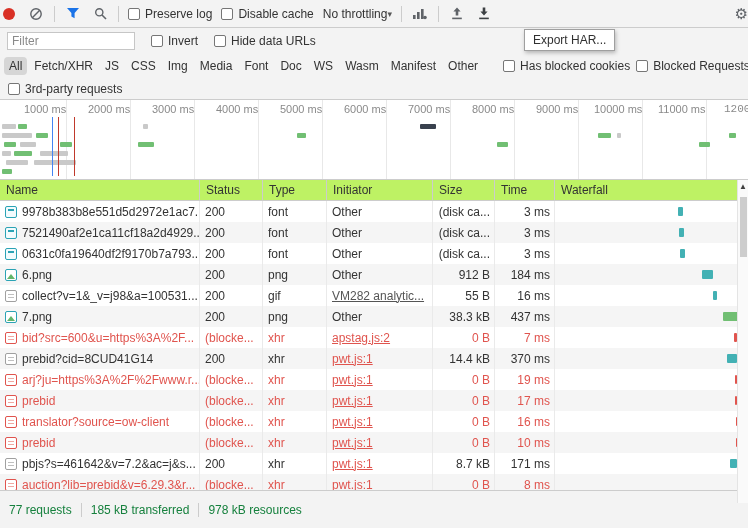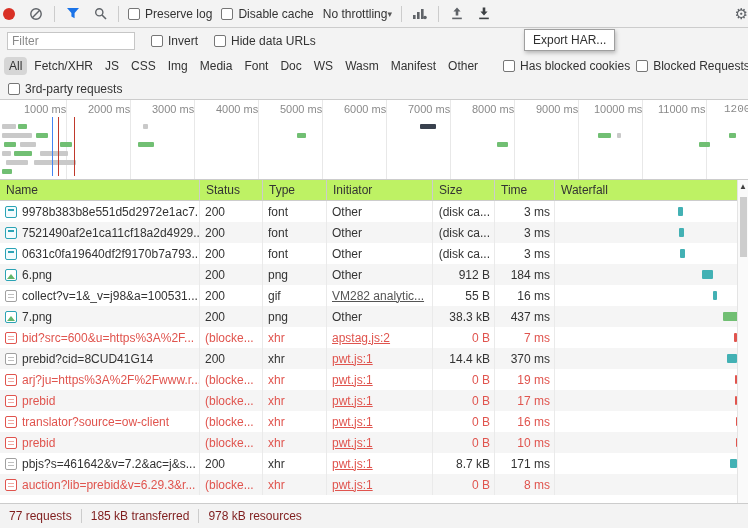--- a/index.html
+++ b/index.html
@@ -54,22 +54,22 @@
   .ic{width:12px;height:12px;border-radius:2px;flex:0 0 auto;position:relative}
   .ic-font{border:1px solid #2ba3b5;background:#f2fbfd}
   .ic-font::after{content:"";position:absolute;left:2px;right:2px;top:2px;height:2px;background:#2ba3b5}
   .ic-img{border:1px solid #2ba3b5;background:#fff;overflow:hidden}
   .ic-img::after{content:"";position:absolute;left:1px;bottom:1px;border-left:4px solid transparent;
                  border-right:4px solid transparent;border-bottom:5px solid #63b66a}
   .ic-doc{border:1px solid #a0a0a0;background:#fff}
   .ic-doc::after{content:"";position:absolute;left:2px;right:2px;top:3px;height:1px;background:#c0c0c0;box-shadow:0 3px 0 #c0c0c0}
   .ic-doc-err{border:1px solid #e0544e;background:#fff}
   .ic-doc-err::after{content:"";position:absolute;left:2px;right:2px;top:3px;height:1px;background:#f0a8a2;box-shadow:0 3px 0 #f0a8a2}
-  .footer{position:absolute;left:0;right:0;bottom:0;height:25px;background:#f3f3f3;border-top:1px solid #ccc;
-          display:flex;align-items:center;padding:0 9px;color:#7f1d1d}
+  .footer{position:absolute;left:0;right:0;bottom:0;height:38px;background:#f3f3f3;border-top:1px solid #ccc;
+          display:flex;align-items:center;padding:0 9px;color:#15803d}
   .f-sep{width:1px;height:14px;background:#ccc;margin:0 9px}
   .scrollbar{position:absolute;right:0;top:180px;width:11px;height:323px;background:#fafafa;
              border-left:1px solid #e4e4e4;z-index:10;display:flex;flex-direction:column;align-items:center}
   .sb-arrow{font-size:8px;color:#404040;line-height:14px;cursor:pointer}
   .sb-thumb{width:7px;height:60px;background:#cdcdcd;margin-top:3px}
 </style>
 </head>
 <body>
 
 <div>

